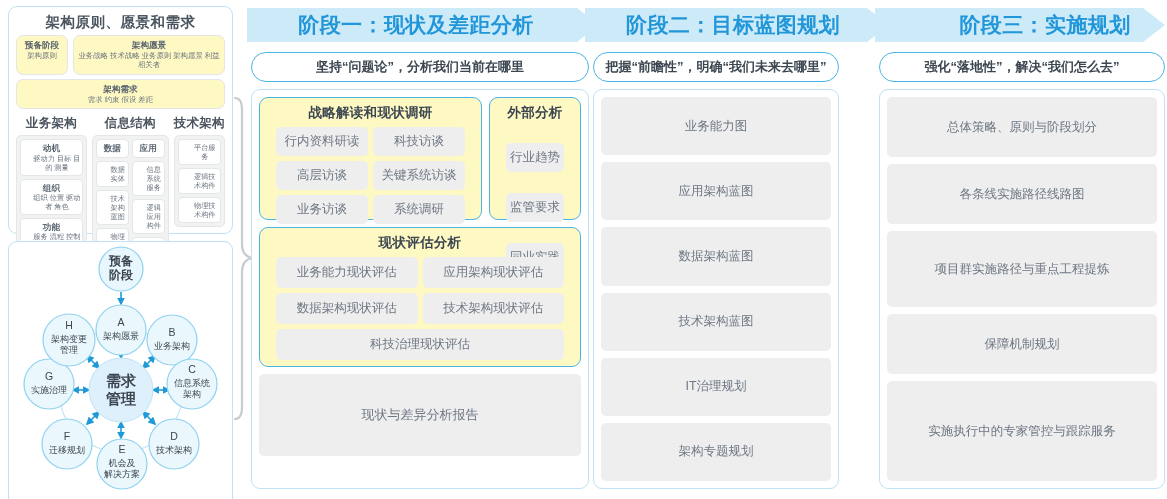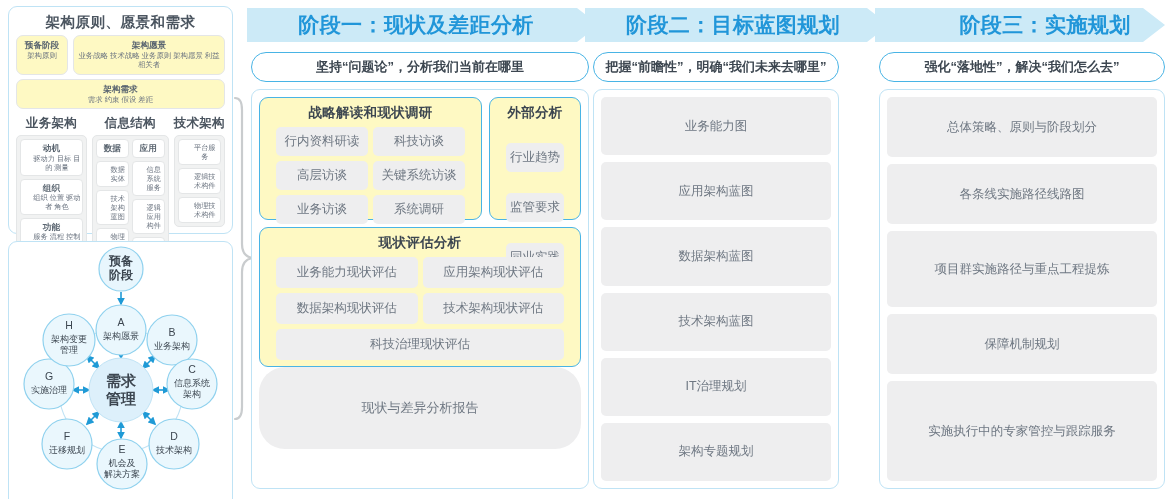--- a/index.html
+++ b/index.html
@@ -101,21 +101,21 @@
   .p1-left{flex:1;}
   .p1-right{width:92px;}
   .grid2{display:flex;flex-wrap:wrap;gap:5px;}
   .grid2 .grayitem{width:calc(50% - 2.5px);height:29px;}
   .stack1{display:flex;flex-direction:column;gap:5px;}
   .stack1 .grayitem{height:29px;margin-top:16px;}
 
   .eval-grid .grayitem{height:31px;}
   .eval-full{width:100% !important;}
 
-  .report{height:82px;margin-top:0;font-size:13px;border-radius:26px;}
+  .report{height:82px;margin-top:7px;font-size:13px;}
 
   .p2 .grayitem{flex:1;font-size:12.5px;}
   .p3 .grayitem{font-size:12.5px;}
   .p3 .g-a{height:60px;}
   .p3 .g-b{height:60px;}
   .p3 .g-c{height:76px;}
   .p3 .g-d{height:60px;}
   .p3 .g-e{flex:1;}
 </style>
 </head>

